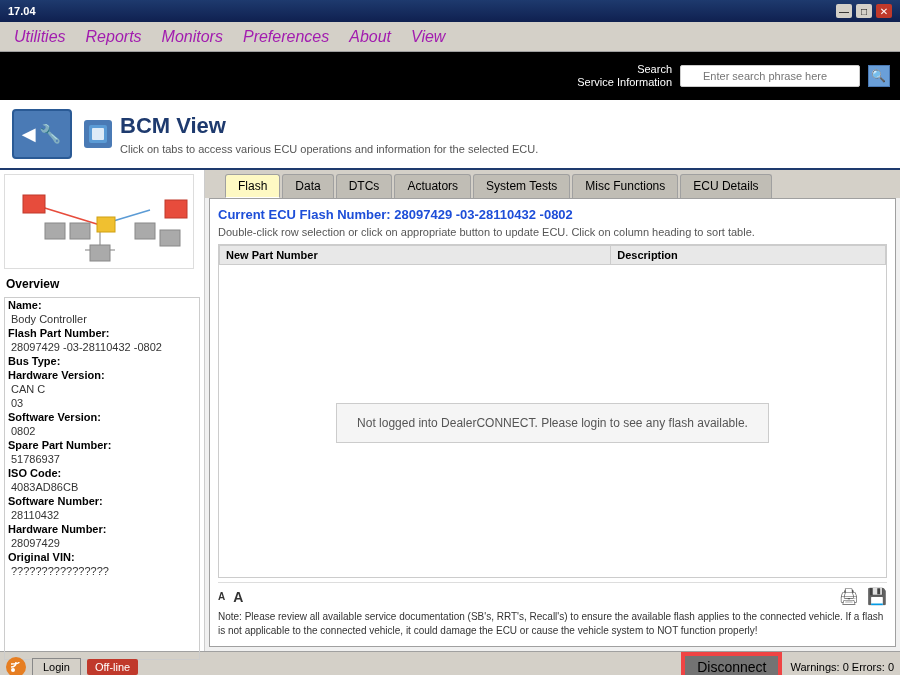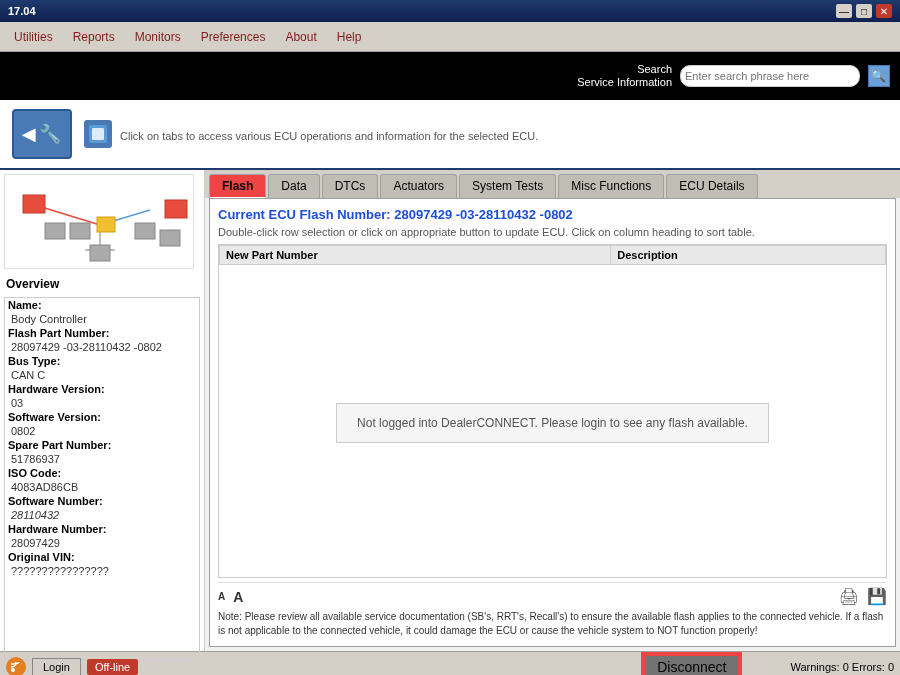--- a/index.html
+++ b/index.html
@@ -32,22 +32,23 @@
       background: #d4d0c8;
       height: 30px;
       display: flex;
       align-items: center;
       padding: 0 4px;
       border-bottom: 1px solid #a0a0a0;
     }
     .menu-item {
       padding: 4px 10px;
       cursor: pointer;
-      font-size: 12px;
-      color: #7f1d1d;
+      font-size: 16px;
+      color: #a21caf;
+      font-style: italic;
     }
 
     
     #search-bar {
       background: #000000;
       height: 48px;
       display: flex;
       align-items: center;
       justify-content: flex-end;
       padding: 0 10px;
@@ -55,24 +56,24 @@
     }
     #search-bar .search-label {
       color: white;
       font-size: 11px;
       text-align: right;
       line-height: 1.2;
     }
     #search-input {
       width: 180px;
       height: 22px;
-      padding: 2px 4px;
+      padding: 2px 22px;
       font-size: 11px;
       border: 1px solid #ccc;
-      border-radius: 10px;
+      border-radius: 2px;
     }
     .search-btn {
       background: #6a9fd8;
       border: 1px solid #4a7ab5;
       width: 22px; height: 22px;
       cursor: pointer;
       display: flex; align-items: center; justify-content: center;
       color: white;
     }
     #witech-logo {
@@ -167,23 +168,24 @@
     .tab {
       padding: 4px 12px;
       background: #c0bdb5;
       border: 1px solid #a0a0a0;
       border-bottom: none;
       cursor: pointer;
       font-size: 12px;
       border-radius: 3px 3px 0 0;
     }
     .tab.active {
-      background: #ef4444;
+      background: #fef9c3;
       border-bottom: 1px solid white;
-      font-weight: bold;
+      font-weight: normal;
+      margin-left: 16px;
     }
 
     
     #flash-content {
       flex: 1;
       background: white;
       border: 1px solid #a0a0a0;
       margin: 0 4px 4px 4px;
       padding: 8px;
       display: flex;
@@ -287,21 +289,21 @@
       border-radius: 2px;
     }
     #status-right { display: flex; align-items: center; gap: 8px; }
     #disconnect-btn {
       background: #737373;
       border: 4px solid #ef4444;
       padding: 3px 12px;
       font-size: 14px;
       cursor: pointer;
     }
-    #warnings-text { font-size: 11px; margin-left: 40px; }
+    #warnings-text { font-size: 11px; }
 
     
     #diagram-svg { position: absolute; top: 0; left: 0; width: 100%; height: 100%; }
   </style>
 </head>
 <body>
 
 <div id="title-bar">
   <span class="title">17.04</span>
   <div class="controls">
@@ -310,21 +312,21 @@
     <div class="ctrl-btn ctrl-close">✕</div>
   </div>
 </div>
 
 <div id="menu-bar">
   <div class="menu-item">Utilities</div>
   <div class="menu-item">Reports</div>
   <div class="menu-item">Monitors</div>
   <div class="menu-item">Preferences</div>
   <div class="menu-item">About</div>
-  <div class="menu-item">Help</div>
+  <div class="menu-item">View</div>
 </div>
 
 <div id="search-bar" style="position:relative;">
   <span class="search-label">Search<br>Service Information</span>
   <input id="search-input" type="text" placeholder="Enter search phrase here" style="">
   <div class="search-btn">🔍</div>
   <div id="witech-logo">wi<span style="color:#4a9fd8">TECH</span></div>
 </div>
 
 <div id="header-section">
@@ -332,20 +334,21 @@
     <span class="arrow-icon">◀</span>
     <span class="wrench-icon">🔧</span>
   </div>
   <div id="bcm-icon" style="display:flex;align-items:center;justify-content:center;">
     <svg width="22" height="22" viewBox="0 0 22 22">
         <rect x="2" y="2" width="18" height="18" rx="2" fill="#5b9bd5"></rect>
         <rect x="5" y="5" width="12" height="12" rx="1" fill="white" opacity="0.8"></rect>
       </svg>
   </div>
   <div>
+    <div id="page-title">BCM View</div>
     <div id="page-subtitle">Click on tabs to access various ECU operations and information for the selected ECU.</div>
   </div>
 </div>
 
 <div id="main-content">
 
   <div id="left-panel">
     <div id="diagram-area">
       <svg id="diagram-svg">
 
@@ -377,26 +380,26 @@
             <tr>
               <td class="info-label" colspan="2">Flash Part Number:</td>
             </tr>
             <tr>
               <td class="info-value" colspan="2" style="padding-left: 6px;">28097429  -03-28110432  -0802</td>
             </tr>
             <tr>
               <td class="info-label" colspan="2">Bus Type:</td>
             </tr>
             <tr>
+              <td class="info-label" colspan="2">Hardware Version:</td>
+            </tr>
+            <tr>
               <td class="info-value" colspan="2" style="padding-left: 6px;">CAN C</td>
             </tr>
             <tr>
-              <td class="info-label" colspan="2">Hardware Version:</td>
-            </tr>
-            <tr>
               <td class="info-value" colspan="2" style="padding-left: 6px;">03</td>
             </tr>
             <tr>
               <td class="info-label" colspan="2">Software Version:</td>
             </tr>
             <tr>
               <td class="info-value" colspan="2" style="padding-left: 6px;">0802</td>
             </tr>
             <tr>
               <td class="info-label" colspan="2">Spare Part Number:</td>
@@ -407,21 +410,21 @@
             <tr>
               <td class="info-label" colspan="2">ISO Code:</td>
             </tr>
             <tr>
               <td class="info-value" colspan="2" style="padding-left: 6px;">4083AD86CB</td>
             </tr>
             <tr>
               <td class="info-label" colspan="2">Software Number:</td>
             </tr>
             <tr>
-              <td class="info-value" colspan="2" style="padding-left: 6px; font-style: italic;">28110432</td>
+              <td class="info-value" colspan="2" style="padding-left: 6px;">28110432</td>
             </tr>
             <tr>
               <td class="info-label" colspan="2">Hardware Number:</td>
             </tr>
             <tr>
               <td class="info-value" colspan="2" style="padding-left: 6px;">28097429</td>
             </tr>
             <tr>
               <td class="info-label" colspan="2">Original VIN:</td>
             </tr>

